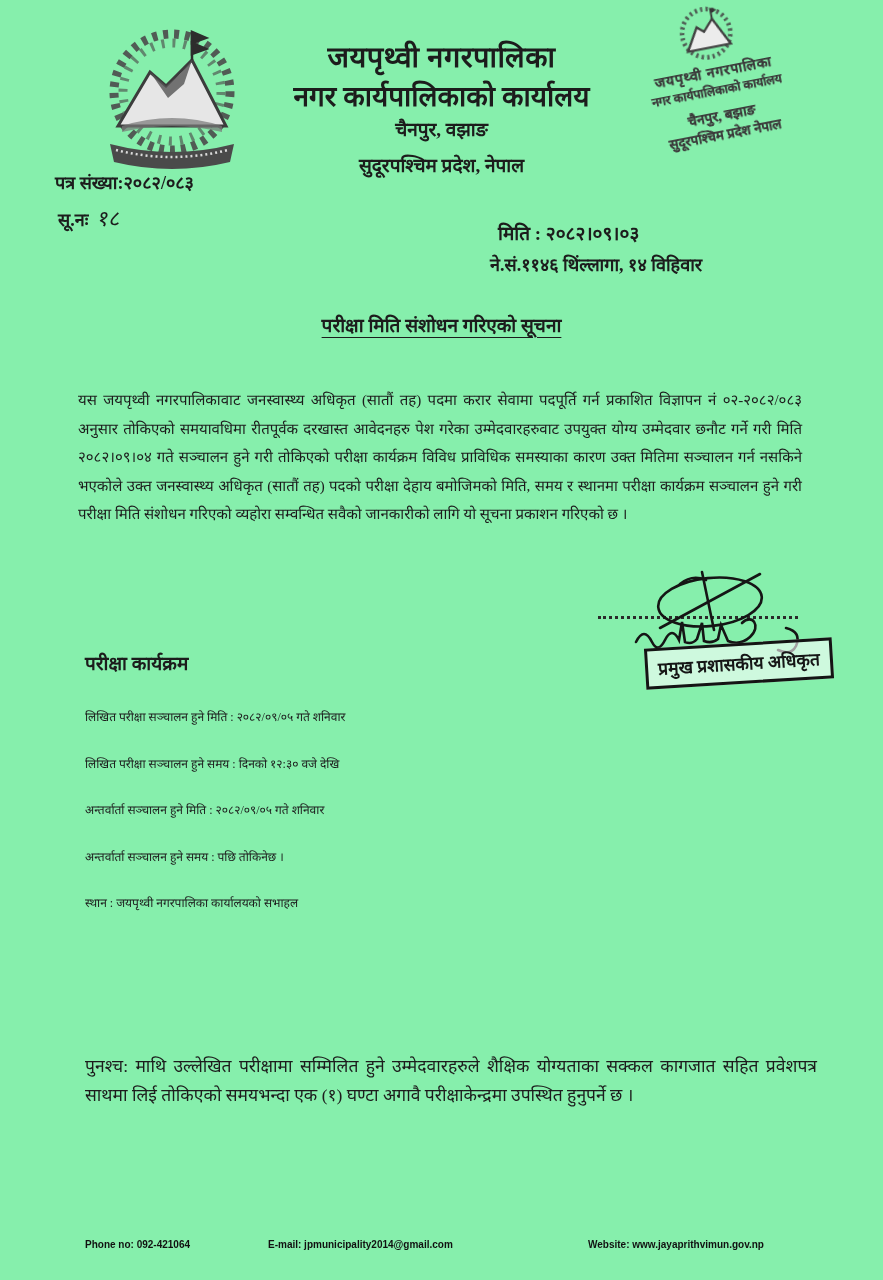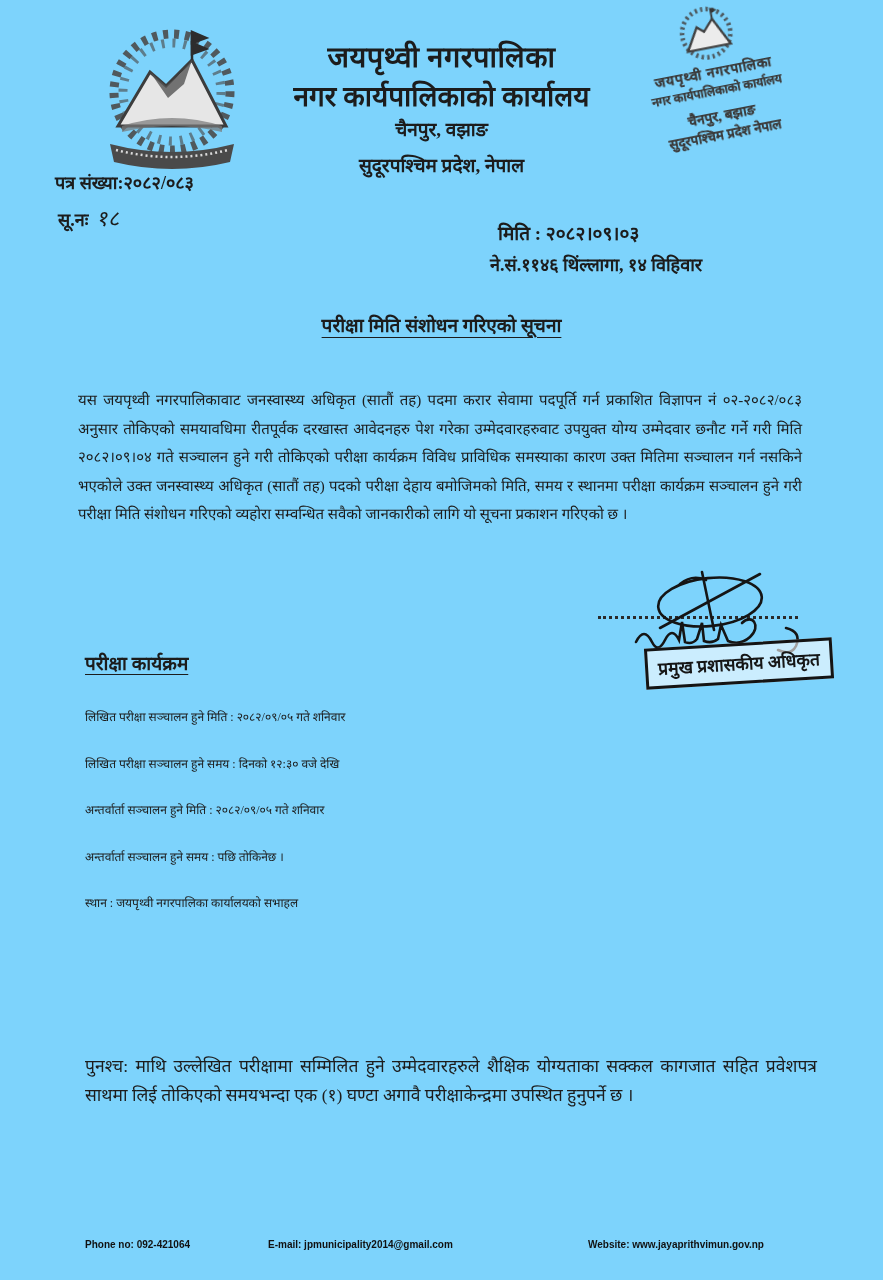--- a/index.html
+++ b/index.html
@@ -2,21 +2,21 @@
 <html><head>
 <meta charset="utf-8">
 <style>
   * { margin: 0; padding: 0; box-sizing: border-box; }
   html, body { background: #e8e8e8; }
   .page {
     position: relative;
     width: 883px;
     height: 1280px;
     margin: 0 auto;
-    background: #7dd3fc;
+    background: #86efac;
     overflow: hidden;
     font-family: "Liberation Serif", "DejaVu Serif", serif;
     color: #1c1c1c;
   }
   .abs { position: absolute; }
 
   
   .org-name   { width: 100%; text-align: center; font-size: 29px; font-weight: bold; letter-spacing: 0.5px; }
   .office-name{ width: 100%; text-align: center; font-size: 28px; font-weight: bold; }
   .addr       { width: 100%; text-align: center; font-size: 19px; font-weight: bold; }
@@ -65,21 +65,21 @@
     padding: 5px 10px 6px 10px;
     transform: rotate(-3.5deg);
     font-size: 17.5px; font-weight: bold;
     color: #161616;
     background: rgba(255,255,255,0.6);
   }
 
   
   .sched-head {
     left: 85px; top: 650px; font-size: 19px; font-weight: bold;
-    text-decoration: underline; text-underline-offset: 4px;
+    text-underline-offset: 4px;
   }
   .sched-item { left: 85px; font-size: 12px; font-weight: 500; }
   .si-0 { top: 708px; } .si-1 { top: 755px; } .si-2 { top: 801px; }
   .si-3 { top: 848px; } .si-4 { top: 894px; }
 
   
   .postscript {
     left: 85px; top: 1052px; width: 732px;
     font-size: 17.5px; line-height: 29px; text-align: justify; font-weight: 500;
   }

